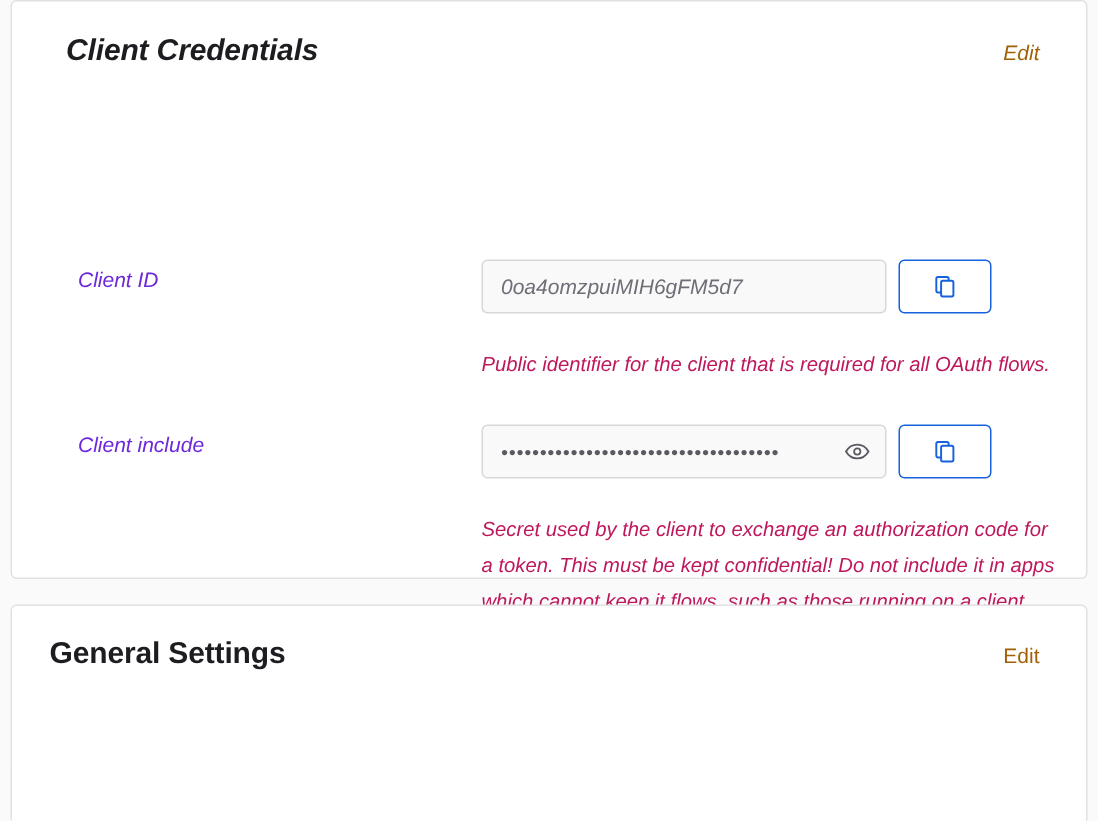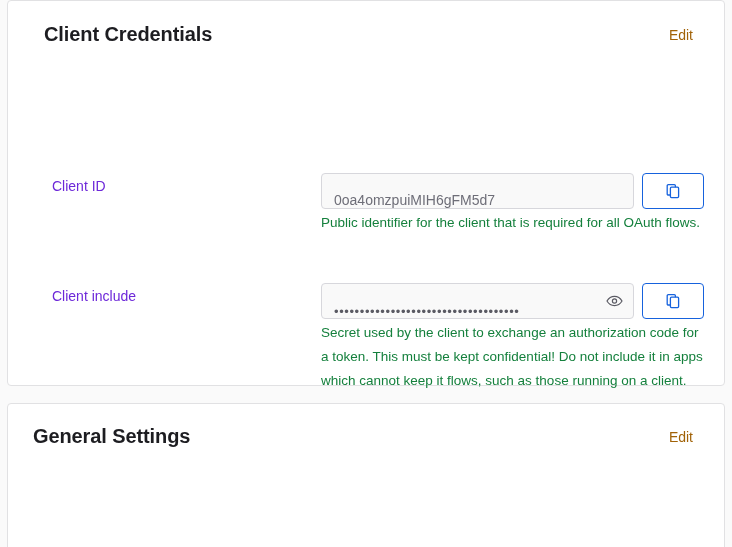--- a/index.html
+++ b/index.html
@@ -27,20 +27,21 @@
     background: #ffffff;
     border: 1px solid #e1e1e3;
     border-radius: 4px;
     box-sizing: border-box;
     width: 718px;
     position: relative;
   }
   .card.credentials {
     margin-top: 0;
     height: 386px;
+    font-style: italic;
   }
   .card.general {
     margin-top: 17px;
     height: 160px;
   }
   .card-header {
     position: relative;
     height: 66px;
   }
   .card-title {
@@ -86,26 +87,26 @@
   }
   .input-wrap {
     position: relative;
     display: flex;
     align-items: center;
     gap: 8px;
   }
   .readonly-input {
     box-sizing: border-box;
     height: 36px;
-    width: 313px;
+    width: 270px;
     background: #f9f9f9;
     border: 1px solid #d7d7dc;
     border-radius: 4px;
     display: flex;
-    align-items: flex-end;
+    align-items: center;
     padding: 0 12px;
     font-size: 14px;
     color: #6e6e78;
     position: relative;
     overflow: hidden;
     white-space: nowrap;
   }
   .readonly-input .secret-dots {
     font-size: 13px;
     letter-spacing: 0.6px;
@@ -139,21 +140,22 @@
     align-items: center;
     justify-content: center;
     cursor: pointer;
   }
   .help-text {
     position: absolute;
     left: 313px;
     width: 382px;
     font-size: 13.5px;
     line-height: 24px;
-    color: #15803d;
+    color: #be185d;
+    margin-top: 20px;
   }
   svg { display: block; }
 </style>
 </head>
 <body>
 
 <div class="page">
 
   <section class="card credentials">
     <div class="card-header">

